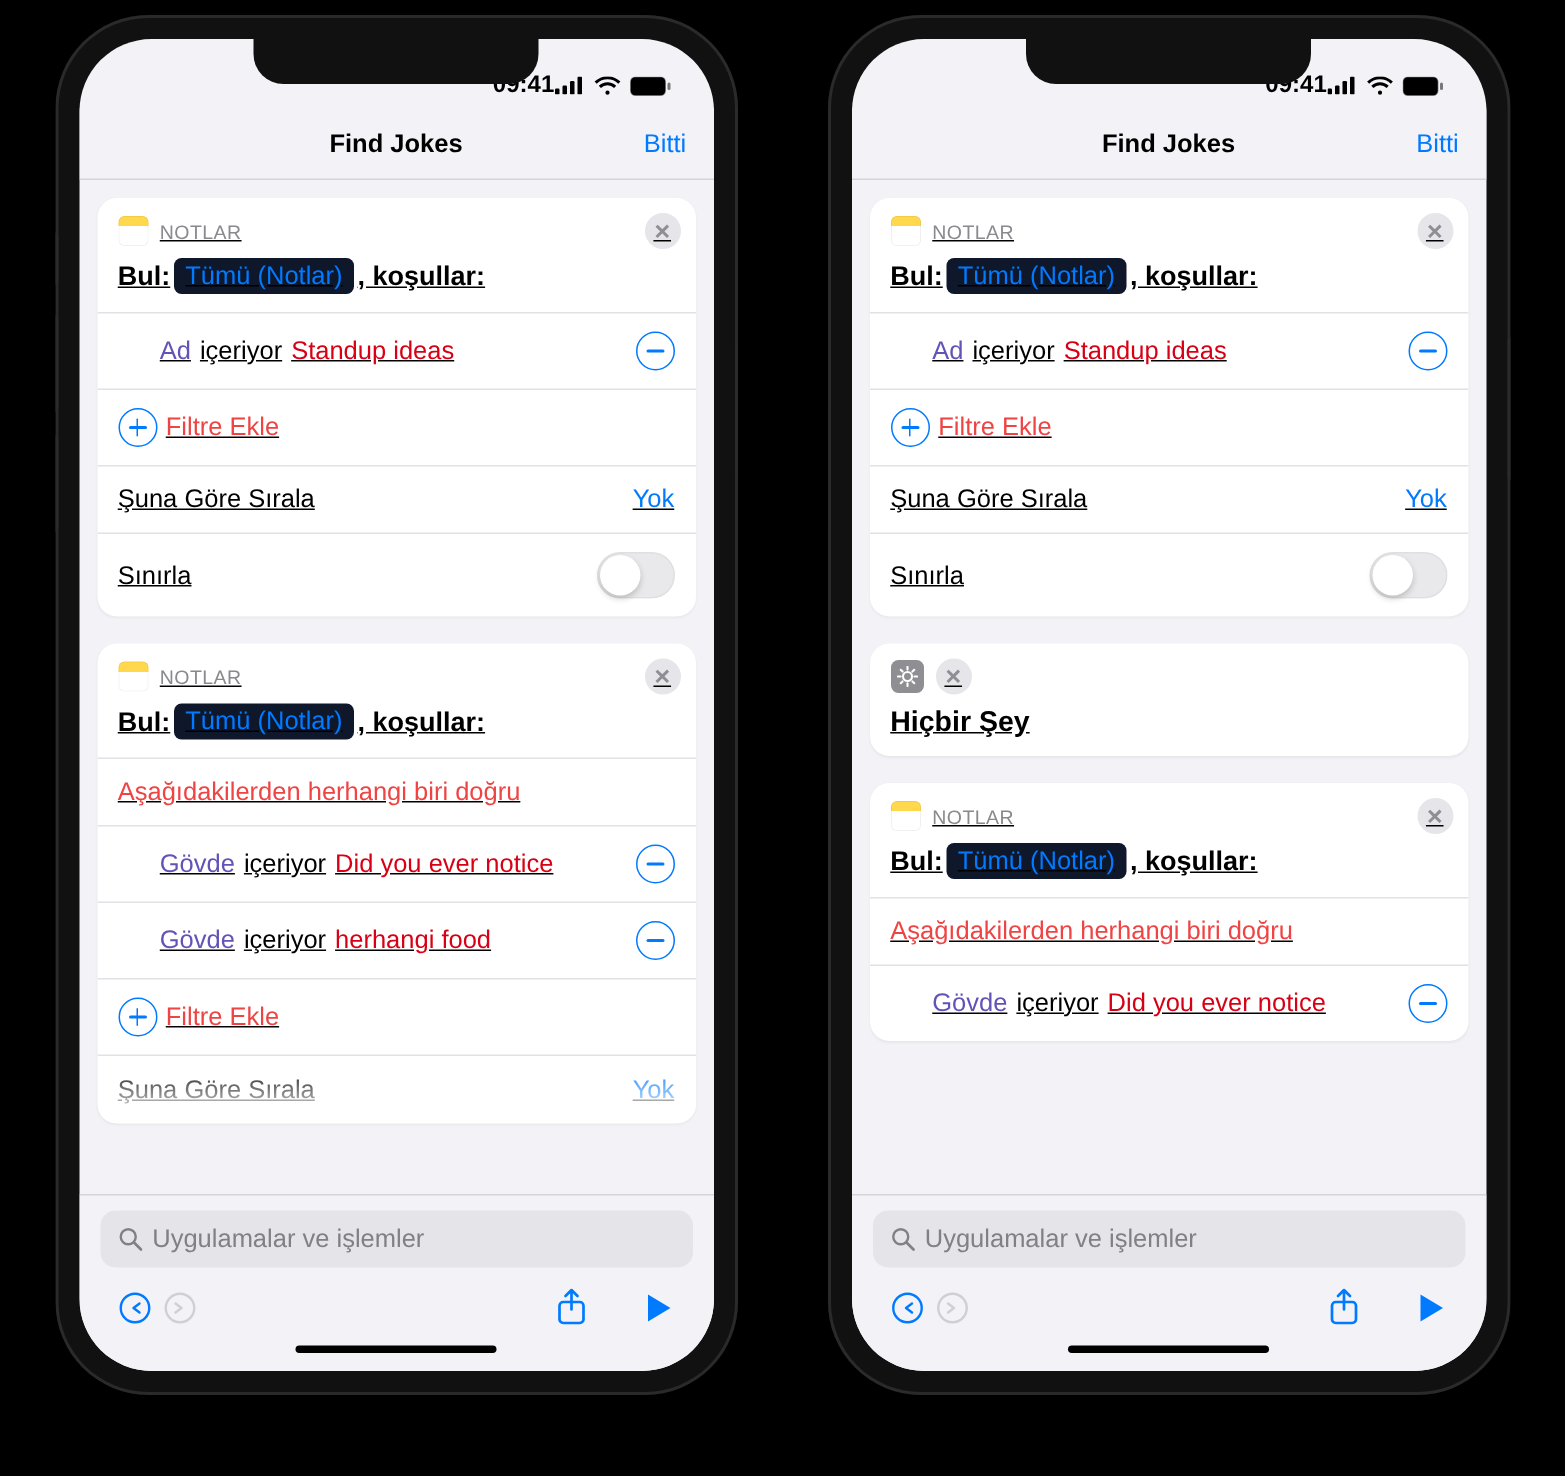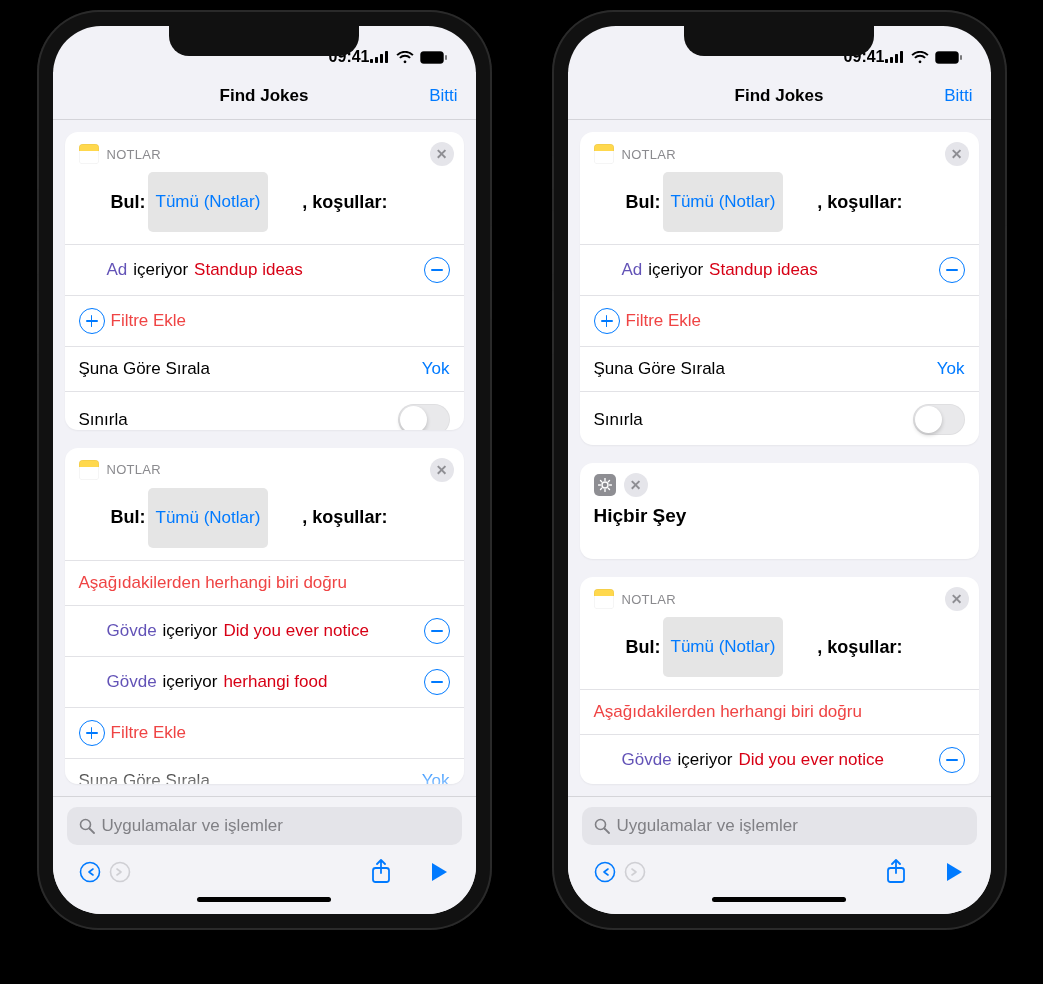--- a/index.html
+++ b/index.html
@@ -73,20 +73,21 @@
     color: #007aff; font-size: 17px; font-weight: 400;
   }
   .content {
     flex: 1 1 auto;
     overflow: hidden;
     padding: 12px;
     display: flex;
     flex-direction: column;
     gap: 18px;
     position: relative;
+    text-decoration: underline;
   }
   .card {
     background: #fff;
     border-radius: 13px;
     box-shadow: 0 1px 2px rgba(0,0,0,0.05);
     overflow: hidden;
   }
   .card-hdr {
     display: flex;
     align-items: center;
@@ -115,26 +116,26 @@
     font-size: 14px; font-weight: 700;
   }
   .card-title-row {
     padding: 2px 14px 12px 14px;
     font-size: 18px;
     display: flex;
     flex-wrap: wrap;
     align-items: center;
     gap: 2px;
   }
-  .tok-plain { color: #000; font-weight: 600; margin-left: 32px; }
+  .tok-plain { color: #000; font-weight: 600; }
   .tok-folder {
-    background: #e5e5e5;
+    background: #0f172a;
     color: #007aff;
     border-radius: 5px;
-    padding: 20px 8px;
+    padding: 2px 8px;
     font-weight: 500;
     font-size: 17px;
   }
   .row {
     display: flex;
     align-items: center;
     padding: 12px 14px;
     border-top: 0.5px solid #e2e2e6;
     font-size: 17px;
     gap: 6px;
@@ -189,21 +190,21 @@
     align-items: center;
     justify-content: space-between;
     padding: 14px 8px 2px 8px;
   }
   .tb-btn {
     width: 30px; height: 26px; display: flex; align-items: center; justify-content: center;
   }
   .tb-btn svg { display: block; }
   .disabled { opacity: 0.35; }
   .home-ind { width: 134px; height: 5px; background: #000; border-radius: 3px; margin: 10px auto 4px; }
-  .nothing-body { padding: 4px 14px 32px 14px; font-size: 19px; font-weight: 600; color:#000;}
+  .nothing-body { padding: 4px 14px 11px 14px; font-size: 19px; font-weight: 600; color:#000;}
   .truncated {
     height: 46px;
     overflow: hidden;
     position: relative;
   }
   .truncated::after {
     content:""; position:absolute; inset:0;
     background: linear-gradient(rgba(255,255,255,0) 10%, #fff 95%);
   }
 </style>

